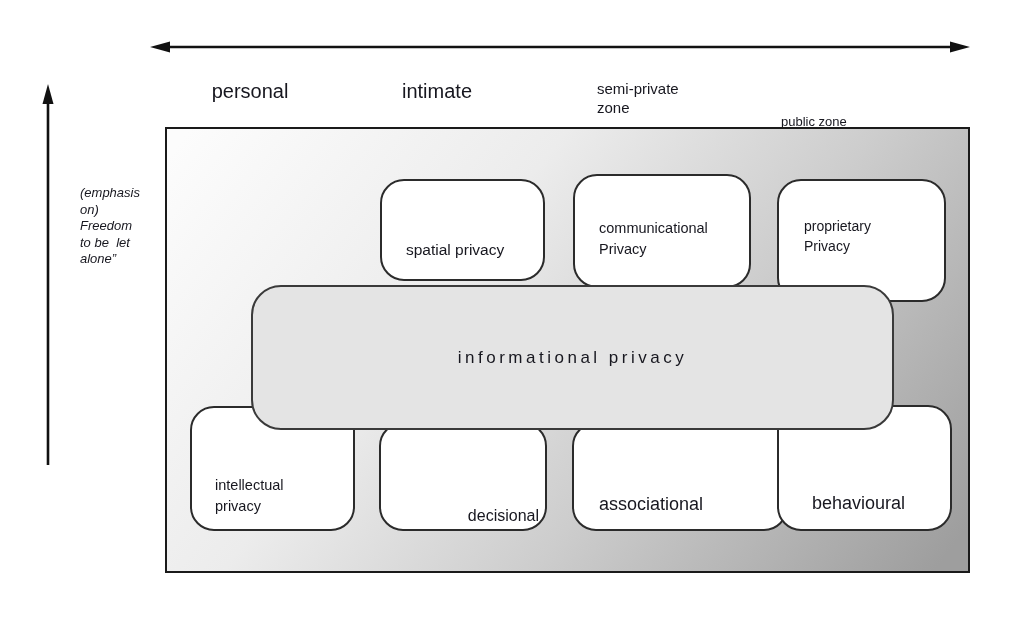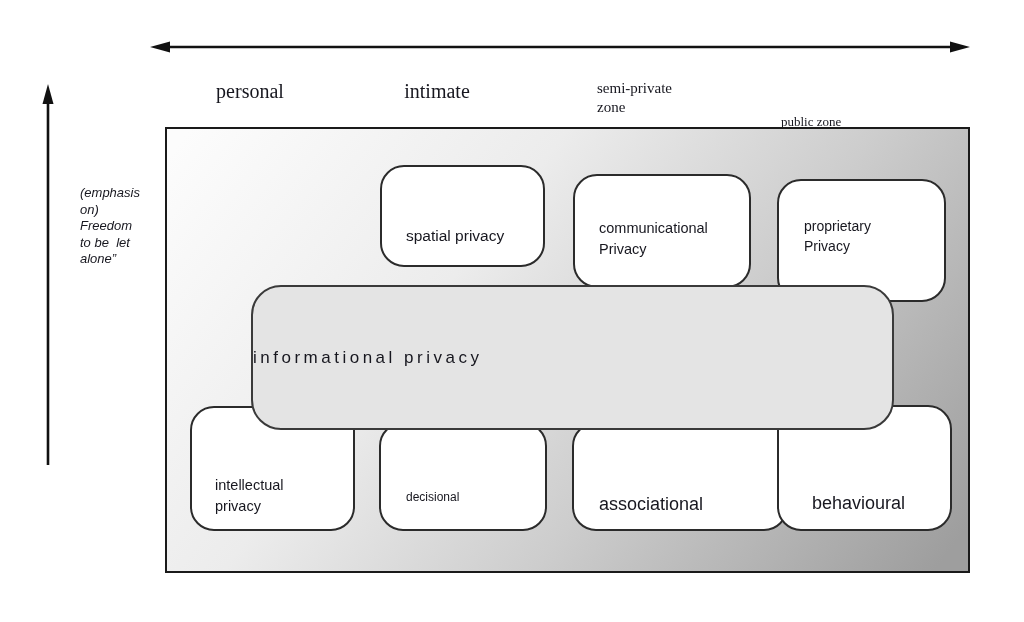--- a/index.html
+++ b/index.html
@@ -11,21 +11,21 @@
   }
   .stage{position:absolute;inset:0;}
 
   
   .h-arrow{position:absolute;left:150px;top:37px;}
   .v-arrow{position:absolute;left:38px;top:84px;}
   .arrow-line{stroke:var(--arrow,#111);stroke-width:2.6;}
   .arrow-head{fill:var(--arrow,#111);}
 
   
-  .zone{position:absolute;top:80px;white-space:pre-wrap;font-family:Liberation Serif, serif;}
+  .zone{position:absolute;top:80px;white-space:pre-wrap;}
   .z0{left:190px;width:120px;text-align:center;font-size:20px;}
   .z1{left:377px;width:120px;text-align:center;font-size:20px;}
   .z2{left:597px;top:79px;font-size:15px;line-height:19px;}
   .z3{left:781px;top:79px;font-size:13px;line-height:17px;}
   .quote-ital{font-style:italic;}
 
   
   .emph{position:absolute;font-style:italic;font-size:13px;line-height:16.5px;white-space:pre-wrap;}
   .emph-top{left:80px;top:185px;width:88px;}
   .emph-bottom{left:52px;top:474px;width:112px;}
@@ -44,35 +44,35 @@
   
   .box{
     position:absolute;background:#ffffff;
     border:2px solid var(--box-border,#2b2b2b);
     border-radius:24px;box-sizing:border-box;
     display:flex;align-items:flex-end;z-index:1;
   }
   .box-label{white-space:pre-wrap;}
   .b-bodily {left:24px; top:50px; width:168px;height:128px;padding:0 6px 34px 20px;font-size:15px;}
   .biglet{font-size:21px;}
-  .b-spatial{left:213px;top:36px; width:165px;height:102px;padding:15px 6px 20px 24px;font-size:15.5px;}
+  .b-spatial{left:213px;top:50px; width:165px;height:102px;padding:15px 6px 20px 24px;font-size:15.5px;}
   .b-comm   {left:406px;top:45px; width:178px;height:114px;padding:0 6px 26px 24px;font-size:14.5px;line-height:21px;}
   .b-prop   {left:610px;top:50px; width:169px;height:123px;padding:0 6px 44px 25px;font-size:14px;line-height:20px;}
   .b-intel  {left:23px; top:277px;width:165px;height:125px;padding:0 24px 12px 23px;font-size:14.5px;line-height:21px;}
-  .b-dec    {left:212px;top:293px;width:168px;height:109px;padding:0 6px 25px 25px;font-size:12px;}
+  .b-dec    {left:212px;top:293px;width:168px;height:109px;padding:0 6px 4px 25px;font-size:16px;justify-content:flex-end;}
   .b-assoc  {left:405px;top:293px;width:216px;height:109px;padding:0 6px 14px 25px;font-size:18px;}
   .b-behav  {left:610px;top:276px;width:175px;height:126px;padding:0 6px 15px 33px;font-size:18px;}
 
   
   .overlay{
     position:absolute;left:84px;top:156px;width:643px;height:145px;
     background:var(--overlay-fill,#e4e4e4);
     border:2px solid var(--overlay-border,#3a3a3a);
     border-radius:30px;box-sizing:border-box;
-    display:flex;align-items:center;z-index:5;
+    display:flex;align-items:center;justify-content:center;z-index:5;
   }
   .overlay-label{font-size:17px;letter-spacing:3.5px;}
 </style>
 </head>
 <body>
 
 <div class="stage">
 
   <svg class="h-arrow" width="820" height="20" viewBox="0 0 820 20">
     <line class="arrow-line" x1="16" y1="10" x2="804" y2="10"></line>

